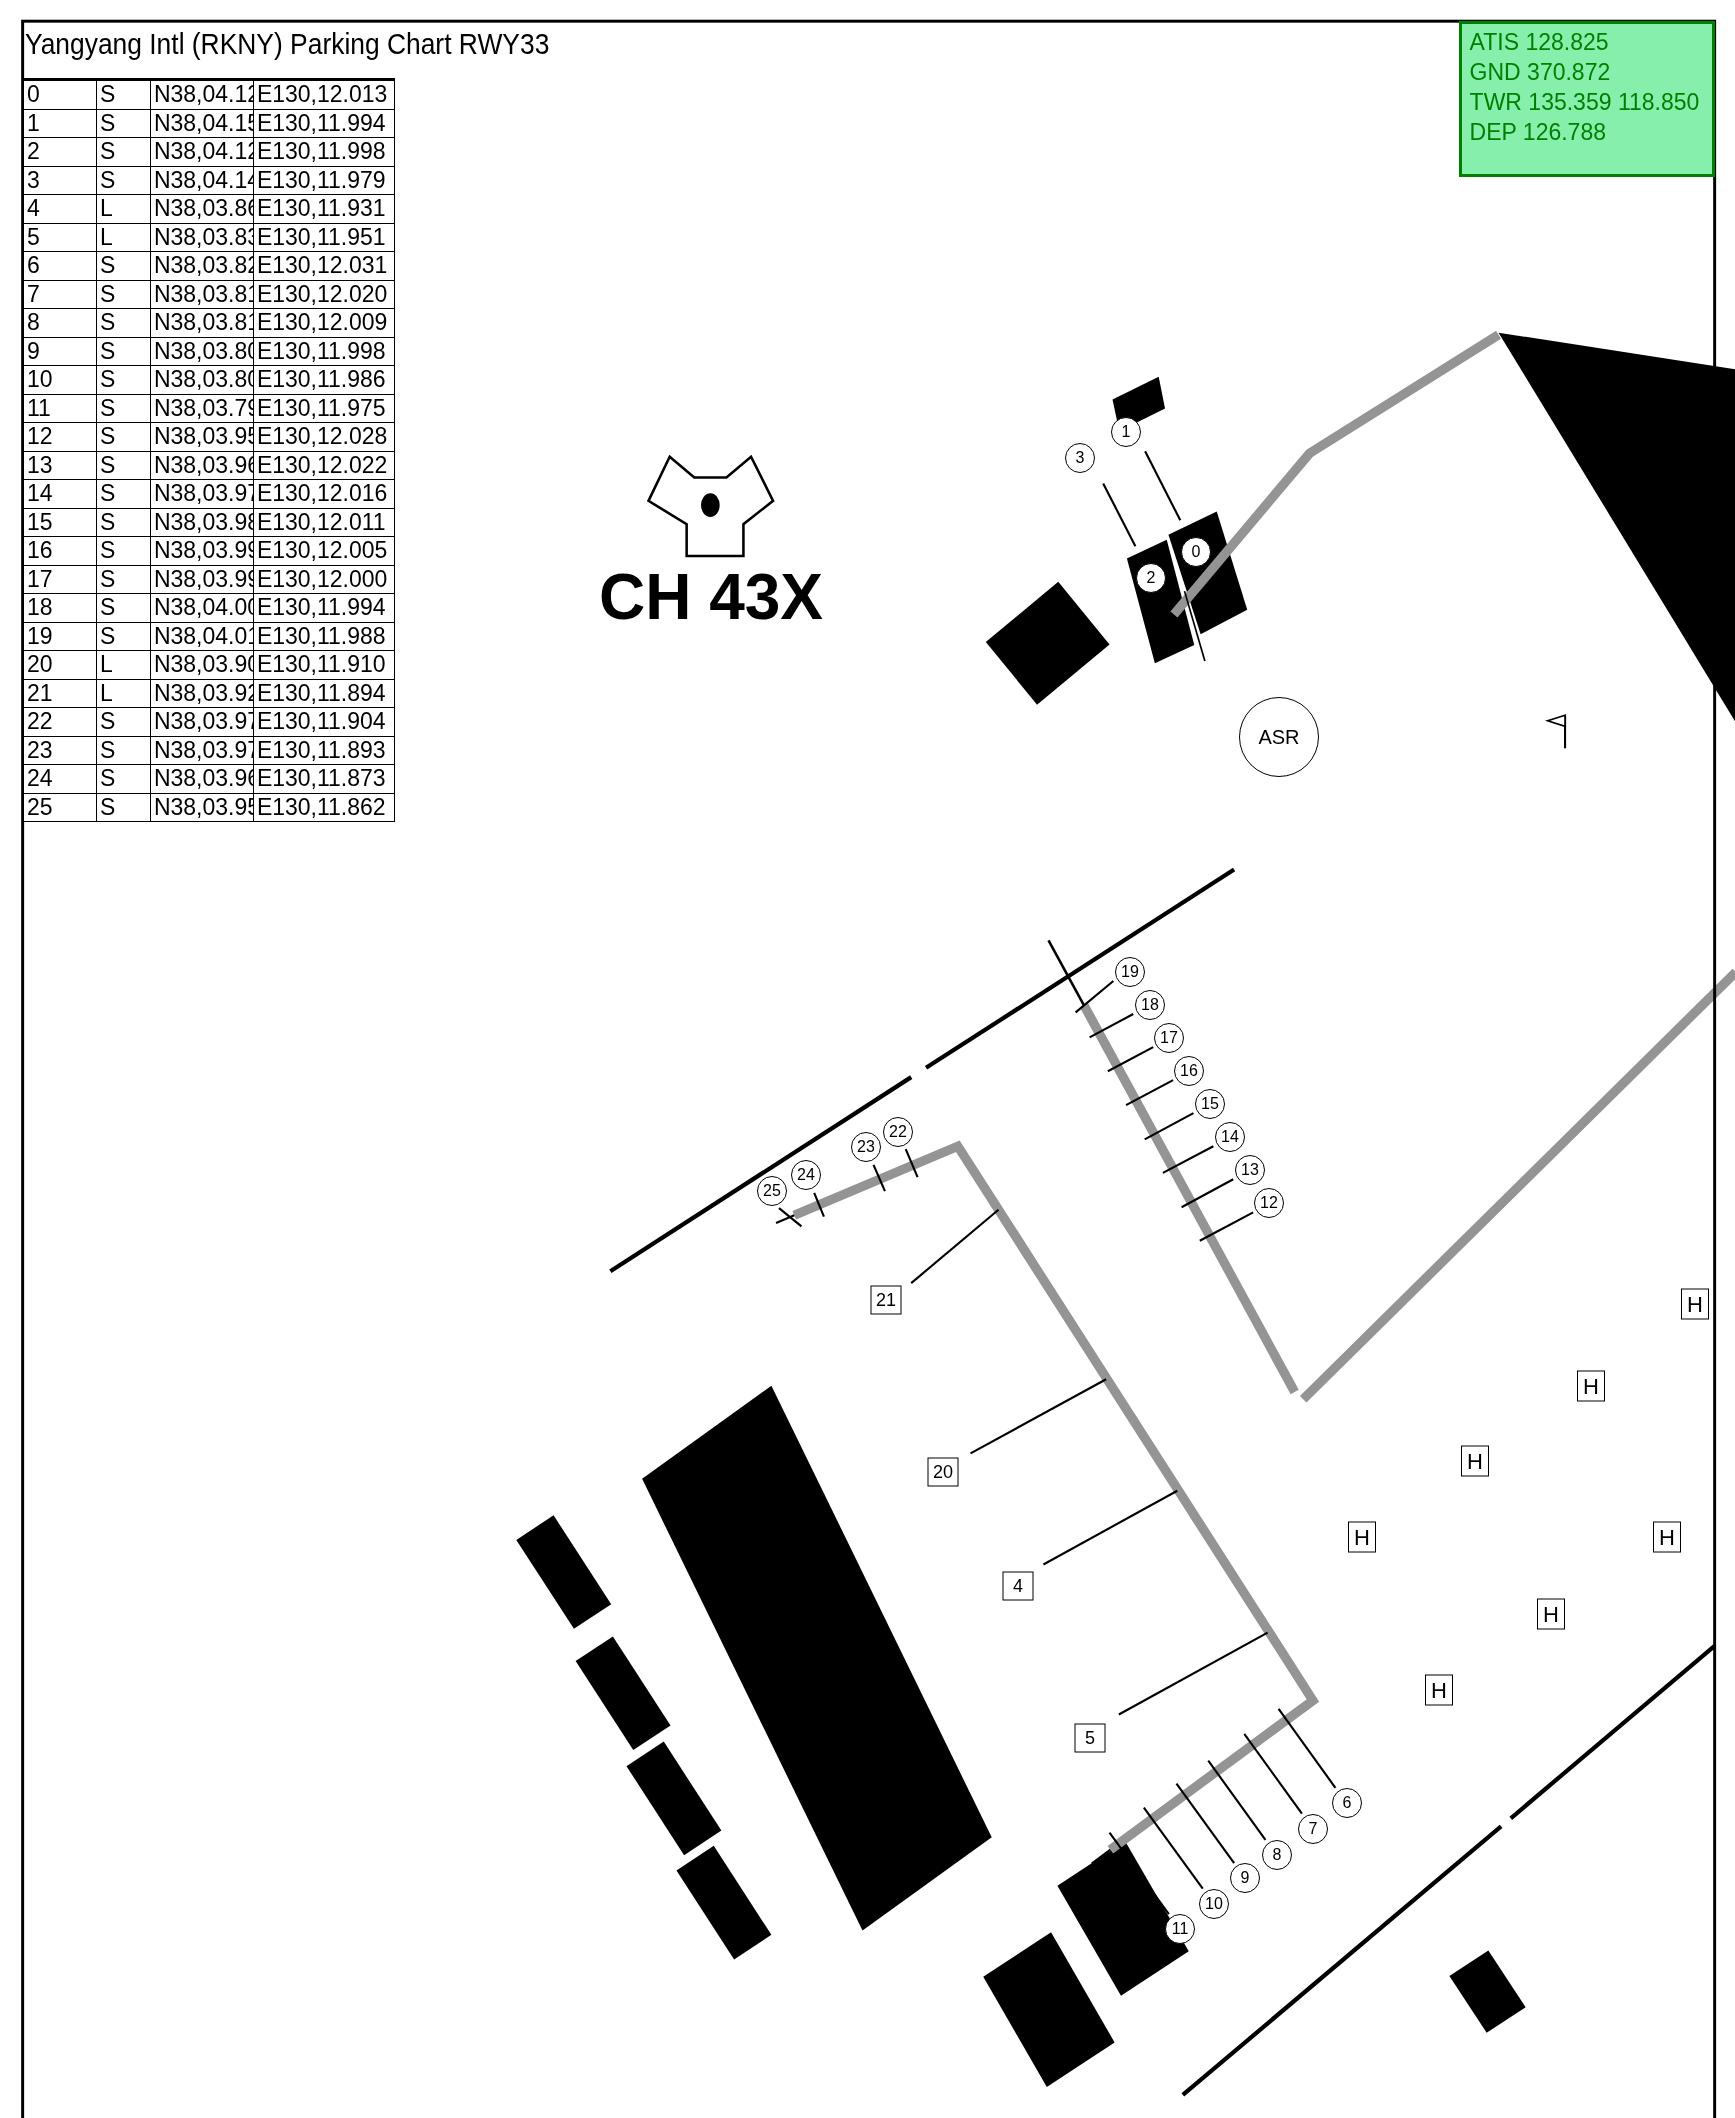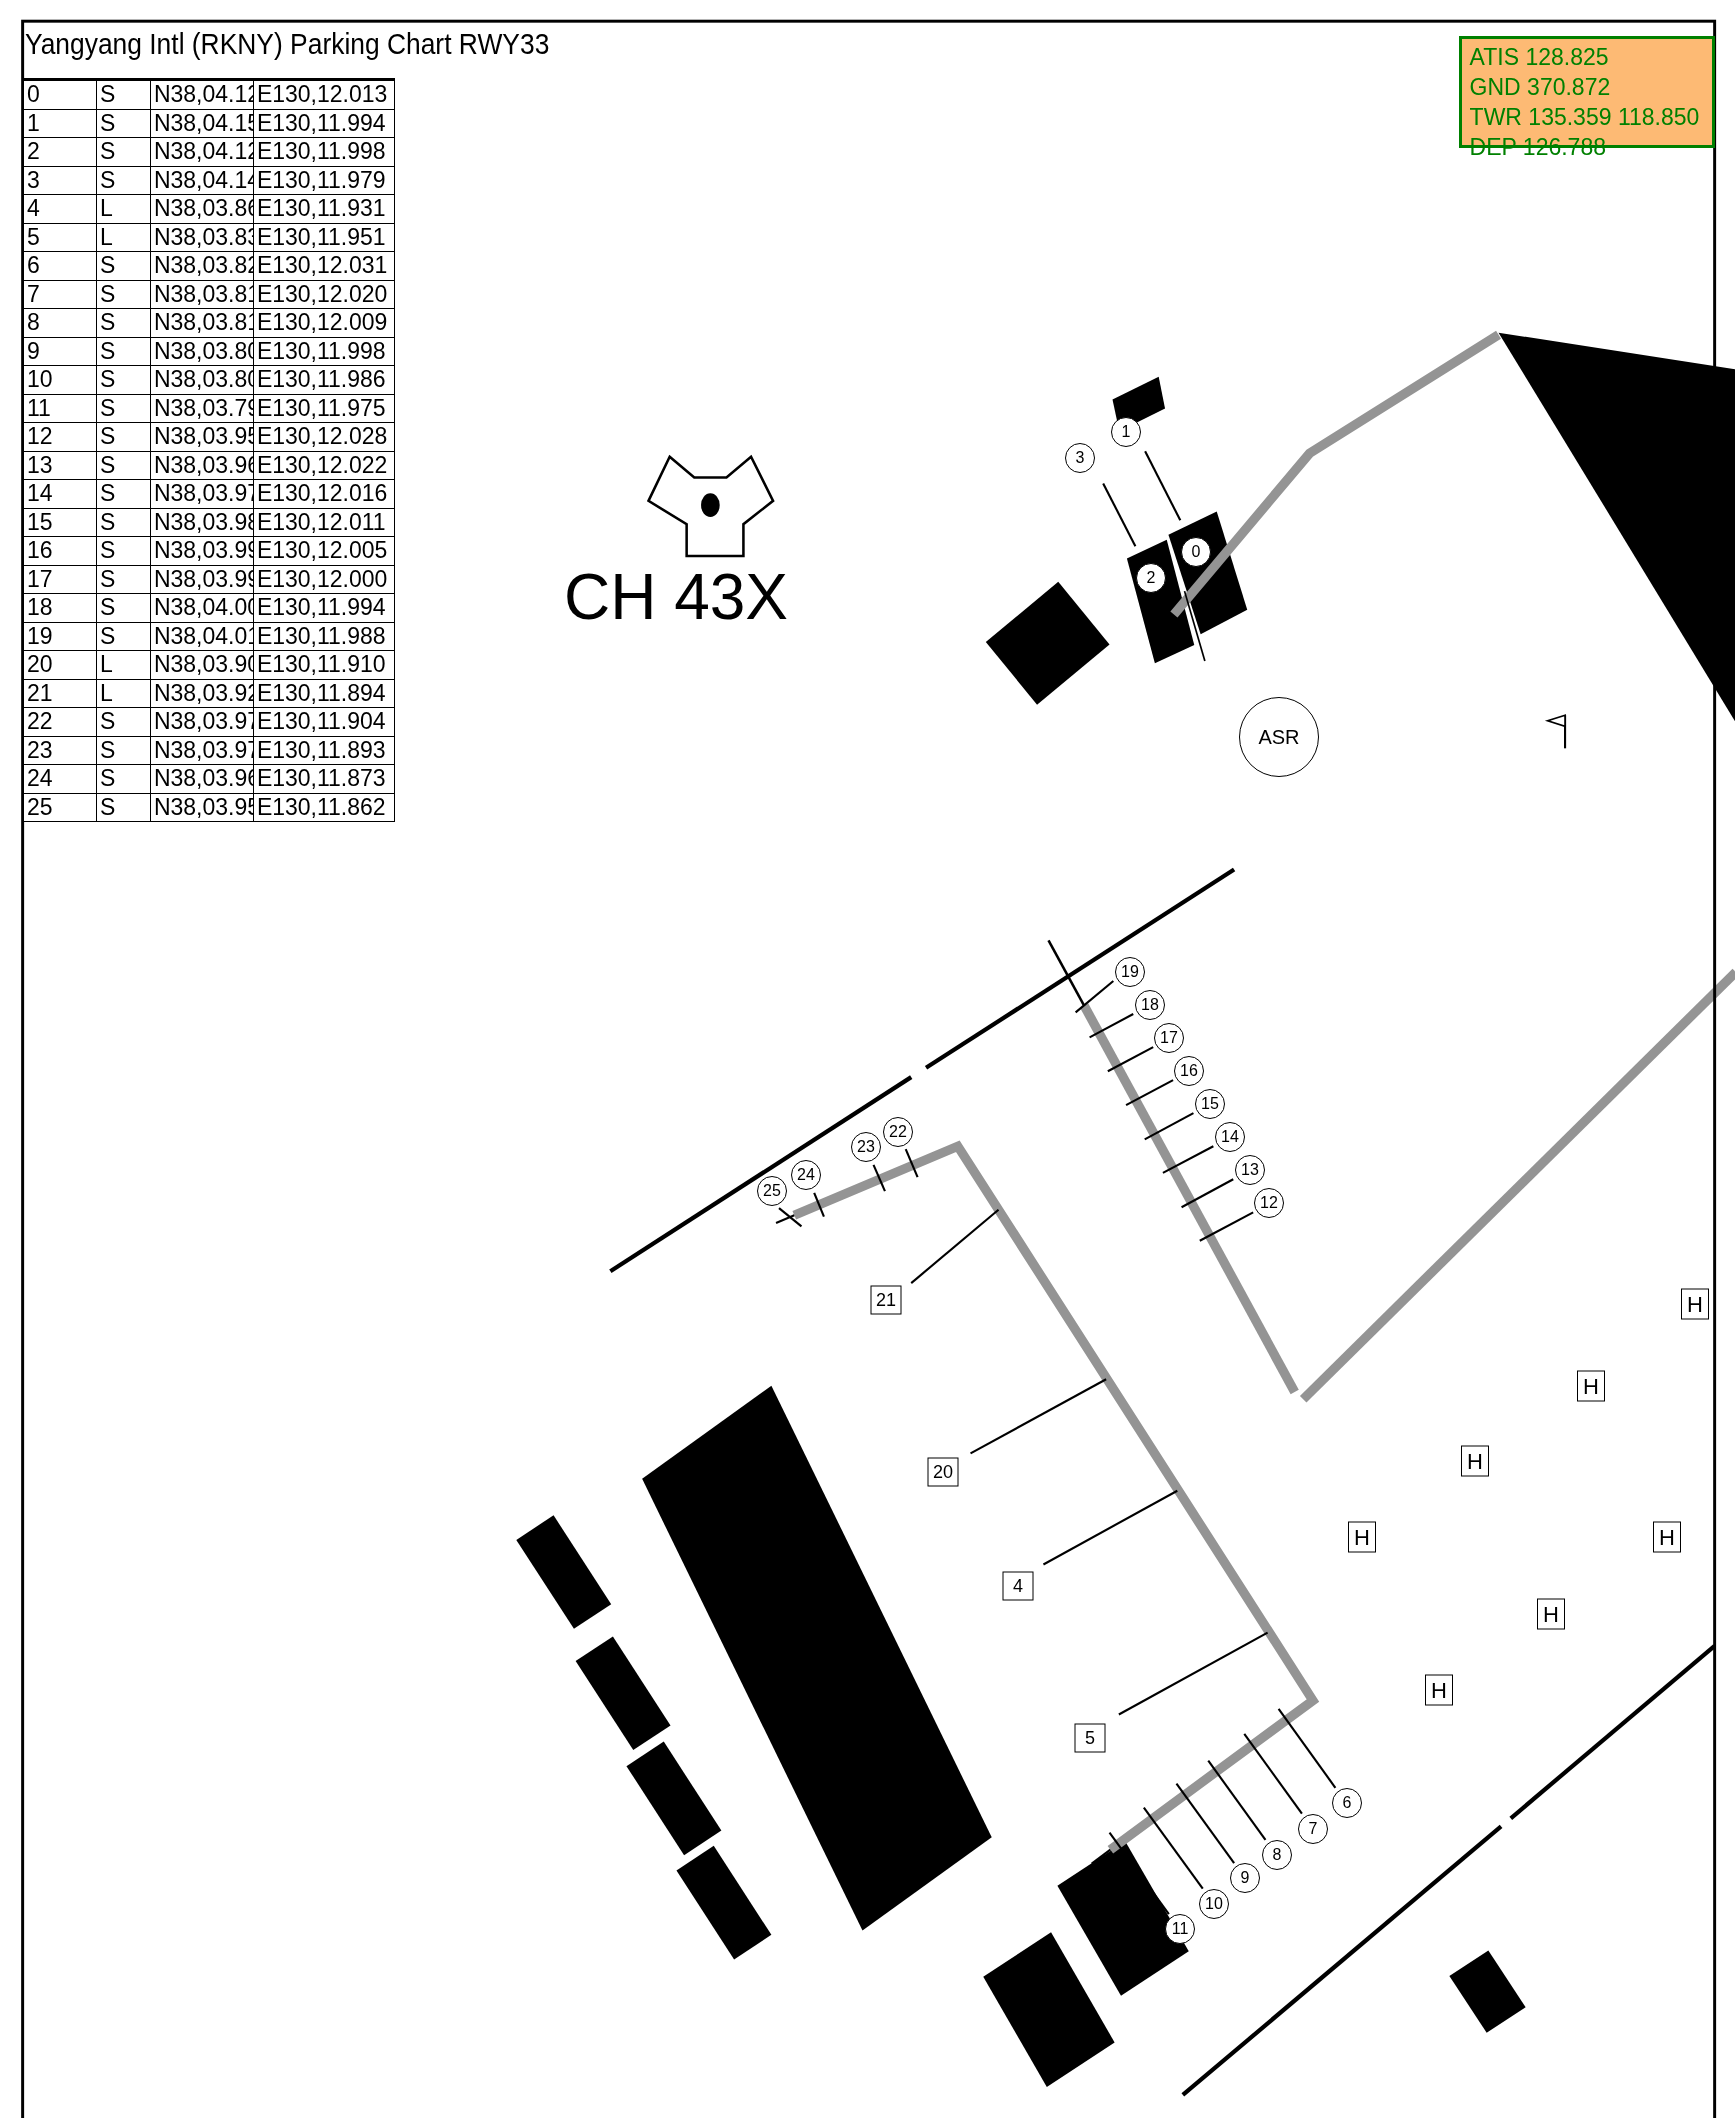--- a/index.html
+++ b/index.html
@@ -4,24 +4,24 @@
 <style>
   html,body{margin:0;padding:0;background:#fff}
   #stage{position:relative;width:1736px;height:2256px;background:#fff;overflow:hidden;
          font-family:"Liberation Sans","DejaVu Sans",sans-serif;color:#000}
   #map{position:absolute;left:0;top:0;z-index:1}
   .ovl{position:absolute;z-index:2}
   .title{left:25.4px;top:27px;font-size:30px;white-space:pre;transform:scaleX(.88);transform-origin:left top}
   table.park{position:absolute;left:22.5px;top:78px;z-index:2;border-collapse:collapse;table-layout:fixed;width:371px}
   table.park td{border:1.3px solid #000;height:27.5px;font-size:23px;padding:0 0 0 3.4px;white-space:nowrap;overflow:hidden;background:#fff}
   table.park{border-top:3.8px solid #000}
-  .freq{left:1459px;top:36px;width:256px;height:112px;border:3.4px solid #008000;color:#008000;
-        box-sizing:border-box;padding:3.4px 0 0 7.6px;background:#fdba74}
+  .freq{left:1459px;top:21px;width:256px;height:156px;border:3.4px solid #008000;color:#008000;
+        box-sizing:border-box;padding:3.4px 0 0 7.6px;background:#86efac}
   .freq div{font-size:23px;line-height:30px;white-space:pre}
-  .ch43x{left:676px;top:597px;transform:translate(-50%,-50%);font-size:64px;font-weight:normal;white-space:pre}
+  .ch43x{left:711px;top:597px;transform:translate(-50%,-50%);font-size:64px;font-weight:bold;white-space:pre}
   .asr{left:1239px;top:697px;width:78px;height:78px;border:1.7px solid #000;border-radius:50%;
        display:flex;align-items:center;justify-content:center;font-size:20px;background:#fff}
   .spot{width:28px;height:28px;border:1.7px solid #000;border-radius:50%;background:#fff;
         display:flex;align-items:center;justify-content:center;font-size:16px}
   .sbox{width:29px;height:27px;border:1.3px solid #000;background:#fff;
         display:flex;align-items:center;justify-content:center;font-size:18px}
   .hpad{width:26px;height:29px;border:1.3px solid #000;background:#fff;
         display:flex;align-items:center;justify-content:center;font-size:22px}
 </style>
 </head>

